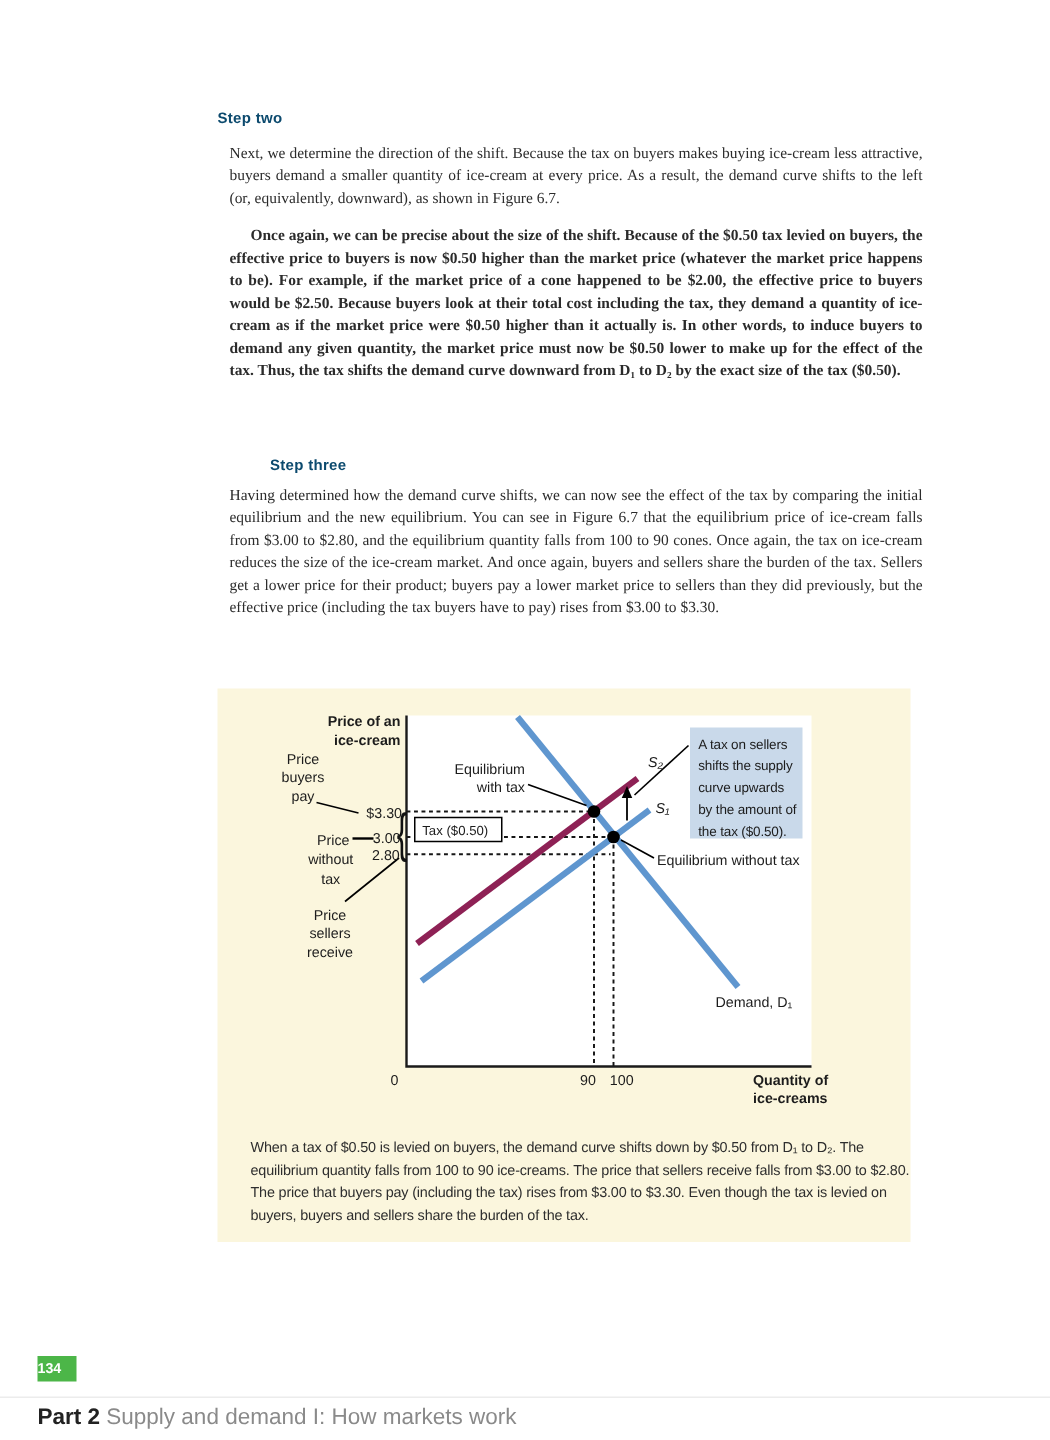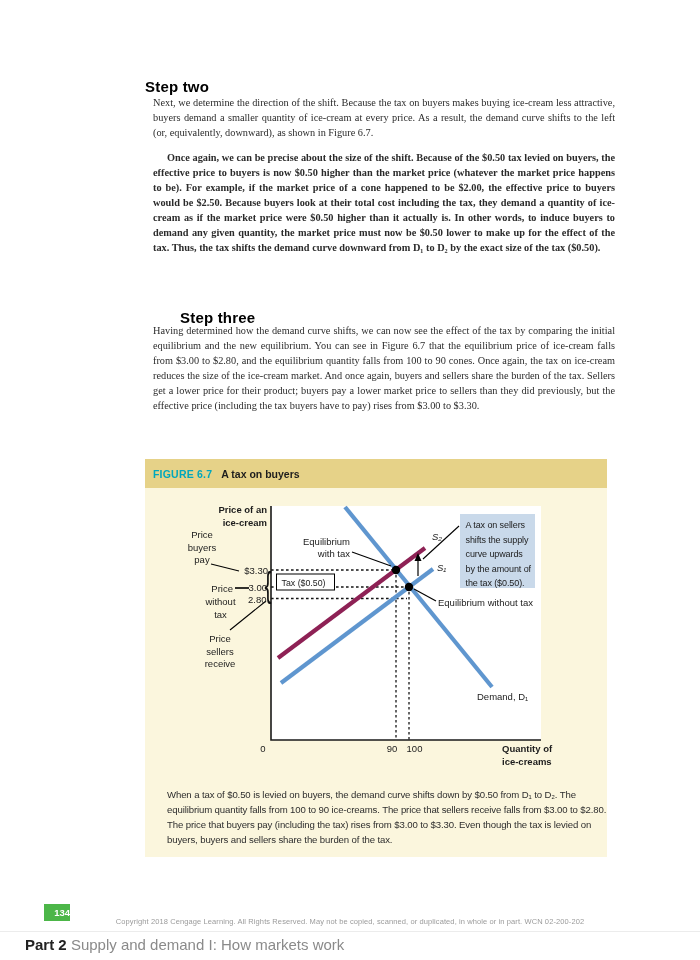--- a/index.html
+++ b/index.html
@@ -3,21 +3,21 @@
 <meta charset="utf-8">
 <style>
   html,body { margin:0; padding:0; background:#ffffff; }
   .page {
     position:relative; width:700px; height:960px; background:#ffffff;
     font-family:"Liberation Sans", sans-serif; overflow:hidden;
   }
   .step-heading {
     position:absolute; left:145px;
     font-family:"Liberation Sans", sans-serif;
-    font-size:15px; font-weight:bold; color:#000000; letter-spacing:0.2px;
+    font-size:10px; font-weight:bold; color:#0c4a6e; letter-spacing:0.2px;
   }
   .body-para {
     position:absolute; left:153px; width:462px;
     font-family:"Liberation Serif", serif;
     font-size:10.3px; line-height:15px; color:#2b2b2b;
     text-align:justify; margin:0;
   }
   .indent { text-indent:14px;font-weight:bold; }
 
   .figure { position:absolute; left:145px; top:459px; width:462px; }
@@ -31,21 +31,21 @@
   .figure-body svg { position:absolute; left:0; top:0; display:block;
     font-family:"Liberation Sans", sans-serif; }
   .caption {
     position:absolute; left:7px; top:299px; width:452px;
     font-size:9.6px; line-height:15px; letter-spacing:-0.12px; color:#2e2e2e;margin-left:15px;
   }
 
   .page-num-box {
     position:absolute; left:25px; top:904px; width:26px; height:17px;
     background:#4cb648; color:#ffffff; font-size:9.5px; font-weight:bold;
-    display:flex; align-items:center; justify-content:flex-end;margin-left:19px;
+    display:flex; align-items:center; justify-content:flex-start;
   }
   .copyright {
     position:absolute; left:0; top:917px; width:700px; text-align:center;
     font-size:7.5px; color:#9b9b9b; letter-spacing:0.1px;
   }
   .footer-rule { position:absolute; left:0; top:931px; width:700px; height:1px; background:#ececec; }
   .part-line { position:absolute; left:25px; top:936px; font-size:15px; color:#8a8a8a; }
   .part-label { font-weight:bold; color:#222222; }
 </style>
 </head>
@@ -54,24 +54,20 @@
 <div class="page">
 
   <h2 class="step-heading" style="top:66px;">Step two</h2>
   <p class="body-para" style="top:95px;">Next, we determine the direction of the shift. Because the tax on buyers makes buying ice-cream less attractive, buyers demand a smaller quantity of ice-cream at every price. As a result, the demand curve shifts to the left (or, equivalently, downward), as shown in Figure 6.7.</p>
   <p class="body-para indent" style="top:150px;">Once again, we can be precise about the size of the shift. Because of the $0.50 tax levied on buyers, the effective price to buyers is now $0.50 higher than the market price (whatever the market price happens to be). For example, if the market price of a cone happened to be $2.00, the effective price to buyers would be $2.50. Because buyers look at their total cost including the tax, they demand a quantity of ice-cream as if the market price were $0.50 higher than it actually is. In other words, to induce buyers to demand any given quantity, the market price must now be $0.50 lower to make up for the effect of the tax. Thus, the tax shifts the demand curve downward from D₁ to D₂ by the exact size of the tax ($0.50).</p>
 
   <h2 class="step-heading" style="top:297px;margin-left:35px;">Step three</h2>
   <p class="body-para" style="top:323px;">Having determined how the demand curve shifts, we can now see the effect of the tax by comparing the initial equilibrium and the new equilibrium. You can see in Figure 6.7 that the equilibrium price of ice-cream falls from $3.00 to $2.80, and the equilibrium quantity falls from 100 to 90 cones. Once again, the tax on ice-cream reduces the size of the ice-cream market. And once again, buyers and sellers share the burden of the tax. Sellers get a lower price for their product; buyers pay a lower market price to sellers than they did previously, but the effective price (including the tax buyers have to pay) rises from $3.00 to $3.30.</p>
 
   <div class="figure">
-    <div class="figure-header">
-      <span class="figure-label">FIGURE 6.7</span>
-      <span class="figure-title">A tax on buyers</span>
-    </div>
     <div class="figure-body">
       <svg width="462" height="369" viewBox="0 0 462 369">
 
         <rect x="126" y="18" width="270" height="234" fill="#ffffff"></rect>
 
         <g stroke="#161616" stroke-width="1.3" stroke-dasharray="2.6 2.4">
           <line x1="126" y1="82" x2="251" y2="82"></line>
           <line x1="126" y1="99" x2="264" y2="99"></line>
           <line x1="126" y1="110.5" x2="262" y2="110.5"></line>
           <line x1="251" y1="82" x2="251" y2="252"></line>
@@ -149,17 +145,16 @@
           <text x="357" y="276.5" font-weight="bold">ice-creams</text>
         </g>
       </svg>
       <div class="caption">When a tax of $0.50 is levied on buyers, the demand curve shifts down by $0.50 from D₁ to D₂. The equilibrium quantity falls from 100 to 90 ice-creams. The price that sellers receive falls from $3.00 to $2.80. The price that buyers pay (including the tax) rises from $3.00 to $3.30. Even though the tax is levied on buyers, buyers and sellers share the burden of the tax.</div>
     </div>
   </div>
 
   <div class="page-num-box">
     <span>134</span>
   </div>
-  <div class="copyright">Copyright 2018 Cengage Learning. All Rights Reserved. May not be copied, scanned, or duplicated, in whole or in part.  WCN 02-200-202</div>
   <div class="footer-rule"></div>
   <div class="part-line"><span class="part-label">Part 2</span> <span>Supply and demand I: How markets work</span></div>
 
 </div>
 
 </body></html>

